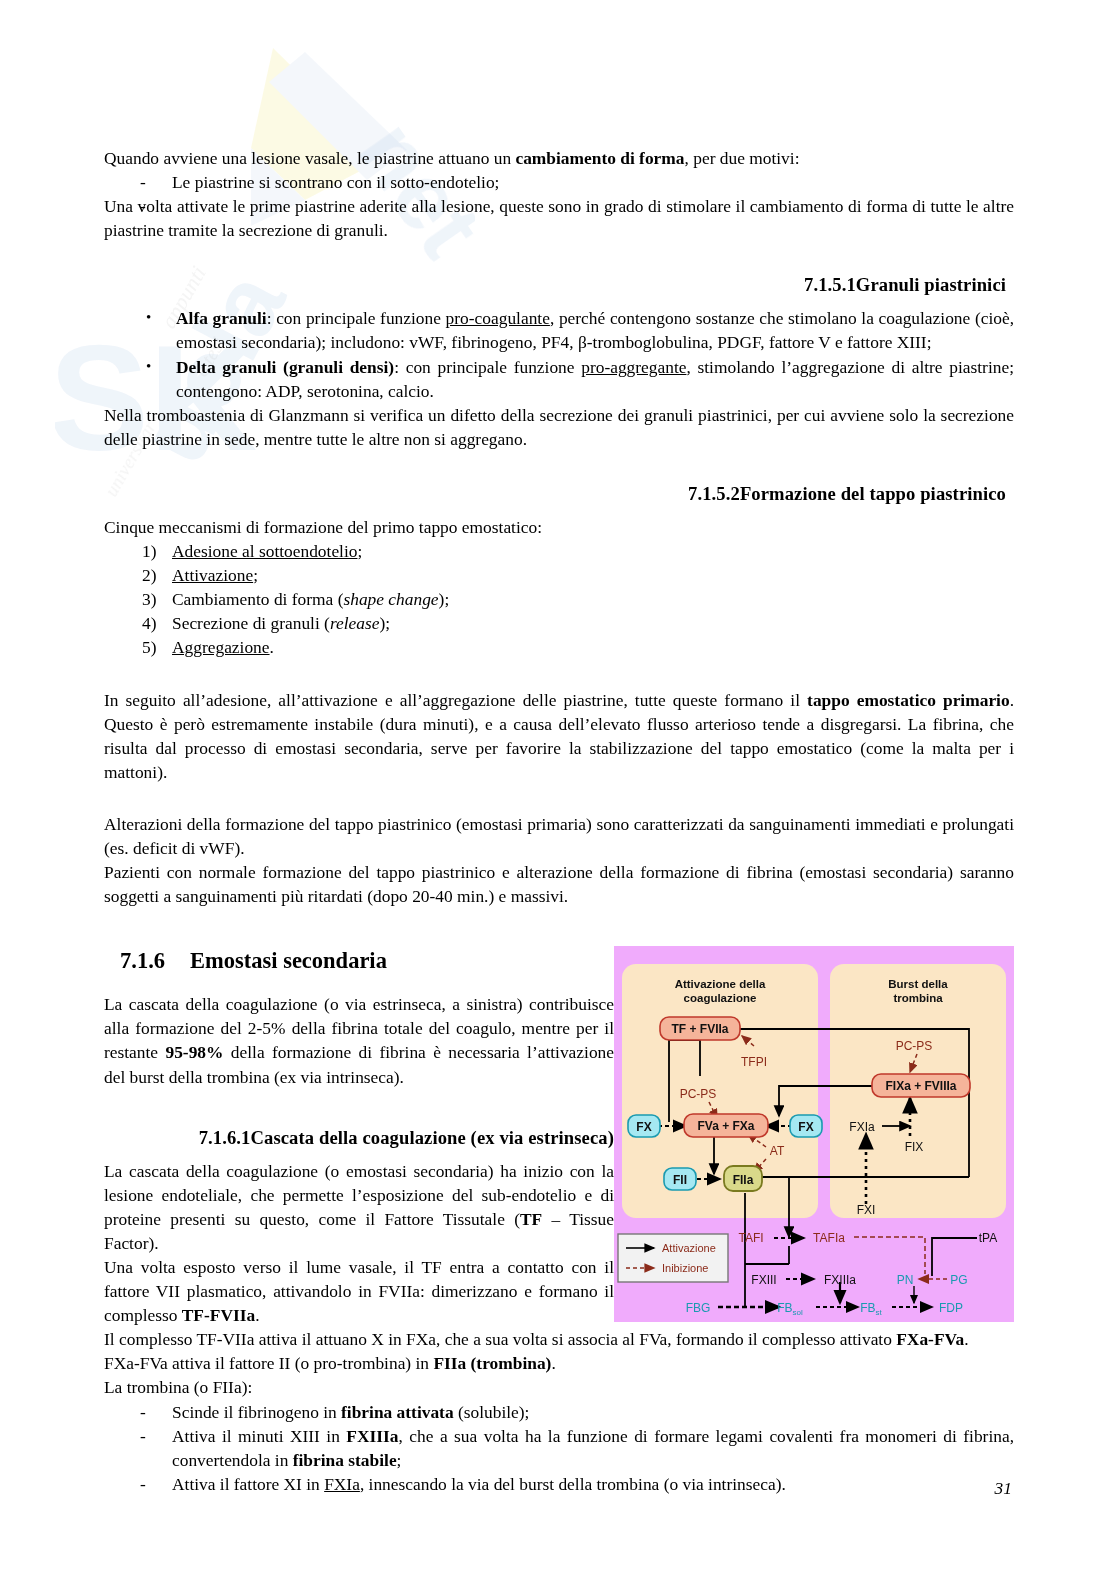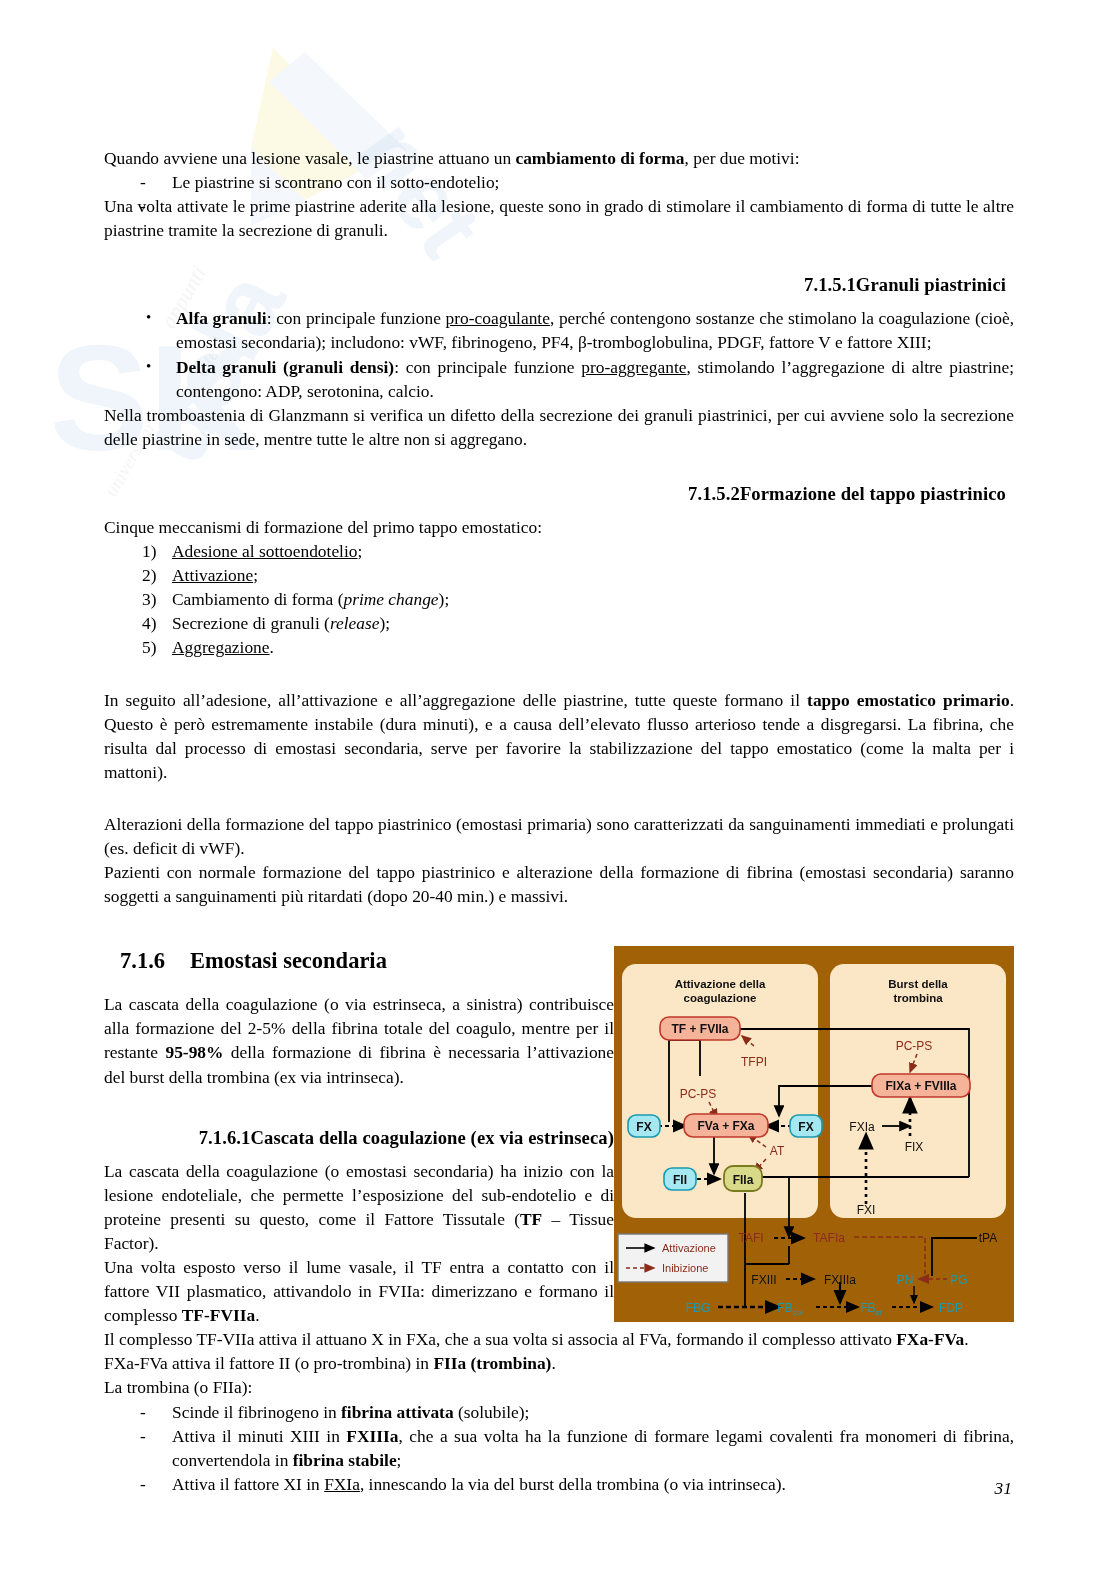--- a/index.html
+++ b/index.html
@@ -125,21 +125,21 @@
     shape-outside: content-box;
   }
   .clearfix::after { content: ""; display: block; clear: both; }
 
   
   .figure {
     position: relative;
     width: 400px;
     height: 376px;
     font-family: "Liberation Sans", "DejaVu Sans", sans-serif;
-    background: #a16207;
+    background: #f0abfc;
   }
   .fig-svg { display: block; }
 
   
   #pagenum {
     position: absolute;
     right: 104px;
     bottom: 80px;
     font-size: 17.4px;
     z-index: 2;
@@ -202,21 +202,21 @@
 
     <div class="spacer-md"></div>
 
     <h3 class="h-sub"><span class="num">7.1.5.2</span><span>Formazione del tappo piastrinico</span></h3>
 
     <p class="para">Cinque meccanismi di formazione del primo tappo emostatico:</p>
 
     <ol class="num-list">
       <li><span class="mk">1)</span><span class="u">Adesione al sottoendotelio</span><span>;</span></li>
       <li><span class="mk">2)</span><span class="u">Attivazione</span><span>;</span></li>
-      <li><span class="mk">3)</span><span>Cambiamento di forma (</span><i>prime change</i><span>);</span></li>
+      <li><span class="mk">3)</span><span>Cambiamento di forma (</span><i>shape change</i><span>);</span></li>
       <li><span class="mk">4)</span><span>Secrezione di granuli (</span><i>release</i><span>);</span></li>
       <li><span class="mk">5)</span><span class="u">Aggregazione</span><span>.</span></li>
     </ol>
 
     <div class="spacer-lg"></div>
 
     <p class="para"><span>In seguito all’adesione, all’attivazione e all’aggregazione delle piastrine, tutte queste formano il </span><b>tappo emostatico primario</b><span>. Questo è però estremamente instabile (dura minuti), e a causa dell’elevato flusso arterioso tende a disgregarsi. La fibrina, che risulta dal processo di emostasi secondaria, serve per favorire la stabilizzazione del tappo emostatico (come la malta per i mattoni).</span></p>
 
     <div class="spacer-lg"></div>
 

